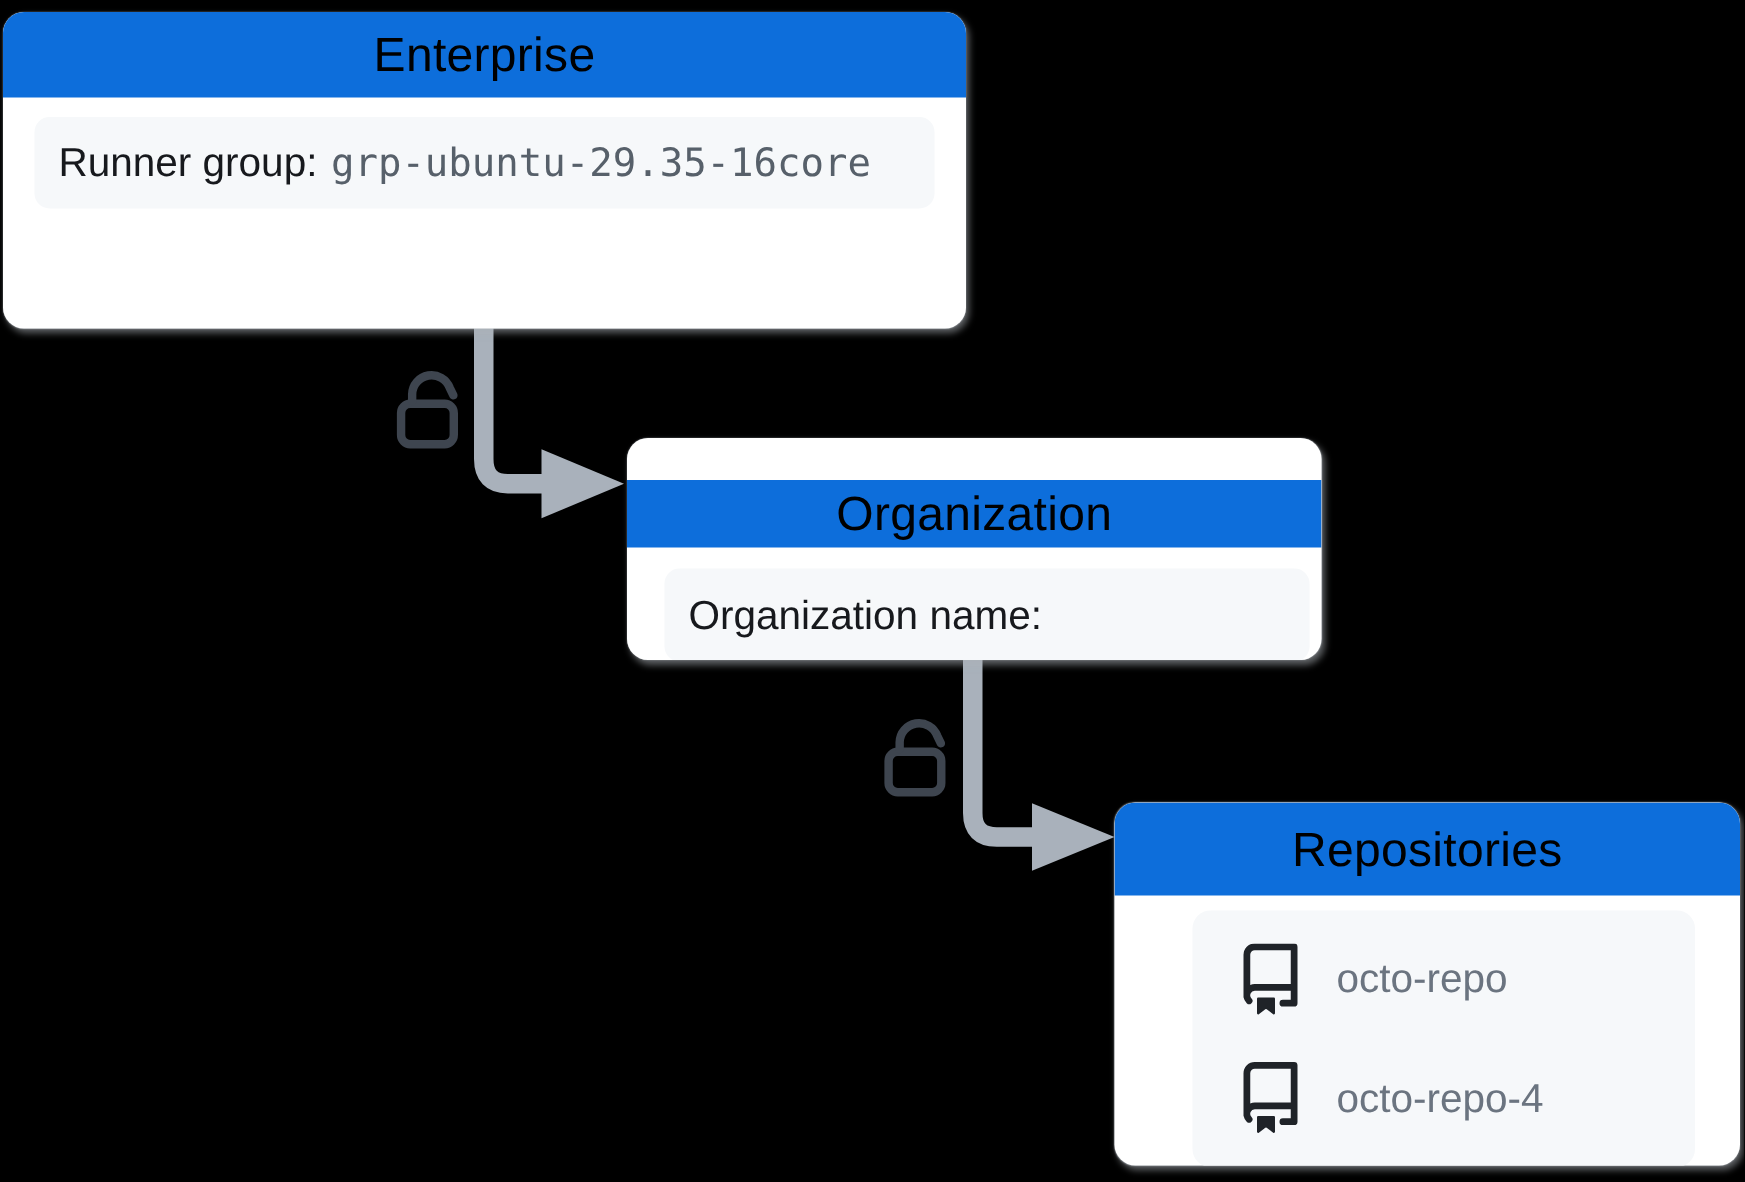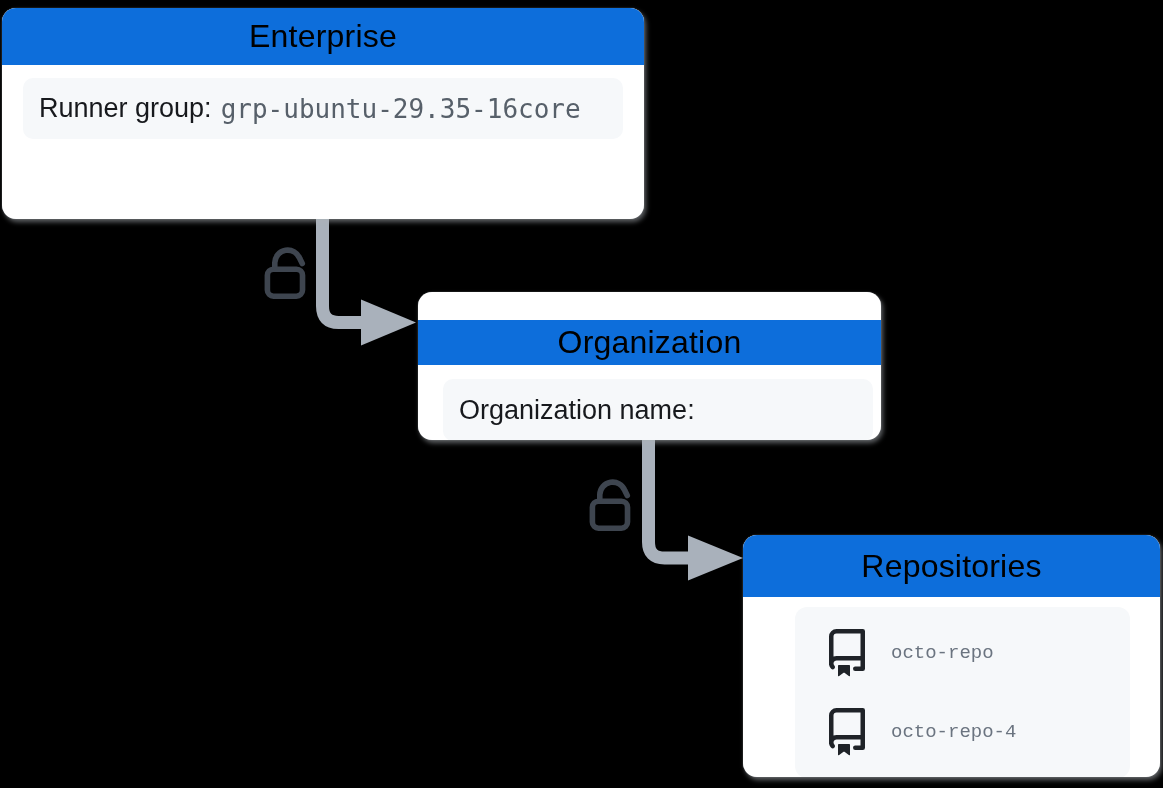--- a/index.html
+++ b/index.html
@@ -80,22 +80,22 @@
     box-sizing: border-box;
   }
   .repo-row {
     display: flex;
     align-items: center;
     gap: 20px;
     padding-left: 28px;
   }
   .repo-row svg { flex: 0 0 auto; display: block; }
   .repo-name {
-    font-family: Liberation Mono, monospace;
-    font-size: 19px;
+    font-family: Liberation Sans, sans-serif;
+    font-size: 27px;
     color: #6b7480;
     white-space: nowrap;
   }
 
   .lock {
     position: absolute;
     display: block;
   }
   #lock-1 { left: 264px; top: 244px; width: 47px; height: 56px; }
   #lock-2 { left: 589px; top: 476px; width: 47px; height: 56px; }

